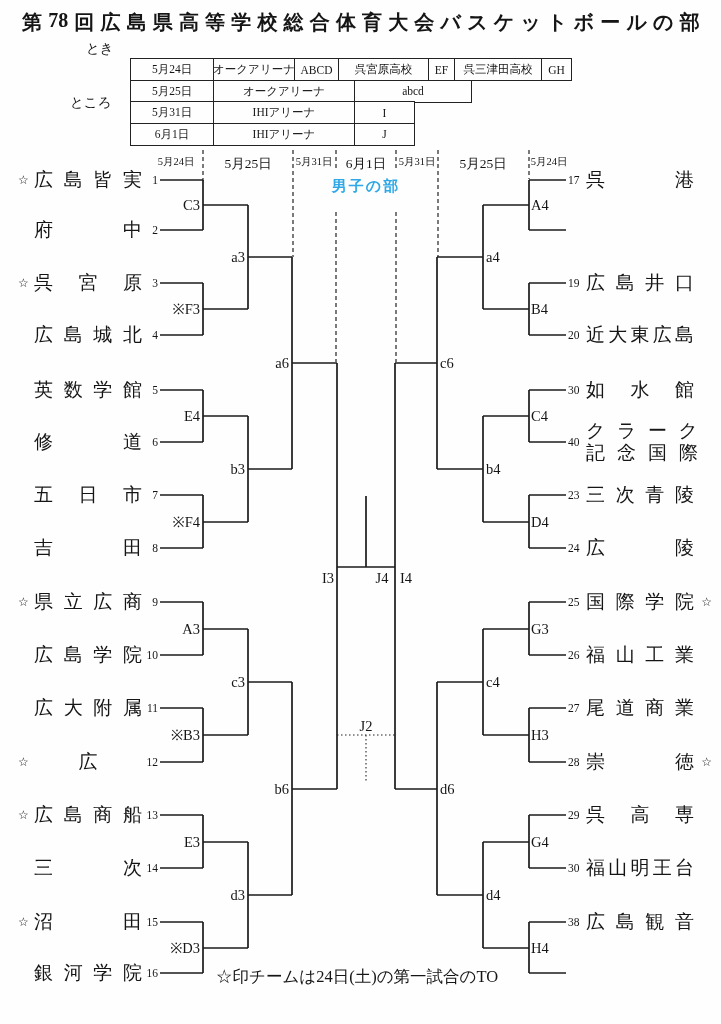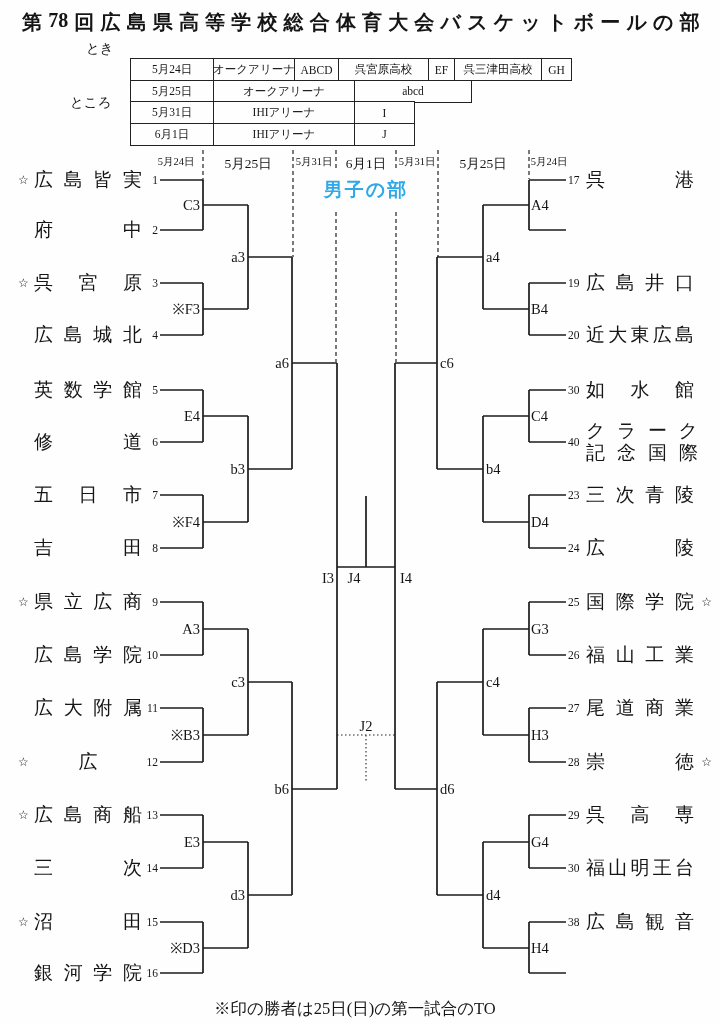--- a/index.html
+++ b/index.html
@@ -15,21 +15,21 @@
   .lbl{position:absolute;font-size:13.5px;}
   .sched{position:absolute;left:150px;top:39px;font-size:13.5px;white-space:nowrap;}
   .vrow{position:absolute;left:130px;display:flex;height:23px;border:1.5px solid #222;box-sizing:border-box;background:#fefefe;}
   .vcell{display:flex;align-items:center;justify-content:center;font-size:11.5px;white-space:nowrap;box-sizing:border-box;}
   .vcell+.vcell{border-left:1.5px solid #222;}
   
   .hdate{position:absolute;top:155px;transform:translateX(-50%);white-space:nowrap;}
   .hdate.sm{font-size:10.5px;}
   .hdate.lg{font-size:13.5px;}
   .section-title{position:absolute;left:366px;top:177px;transform:translateX(-50%);
-    font-family:"Liberation Sans","DejaVu Sans",sans-serif;font-weight:bold;font-size:19px;
+    font-family:"Liberation Sans","DejaVu Sans",sans-serif;font-weight:bold;font-size:15px;
     color:#2ea8e6;letter-spacing:2px;white-space:nowrap;}
   
   .team{position:absolute;height:26px;display:flex;align-items:center;}
   .team .star{width:16px;font-size:12px;flex:none;}
   .team .tname{flex:1;font-size:19px;min-width:0;}
   .team .tnum{font-size:11.5px;flex:none;}
   .team.left{left:18px;width:140px;}
   .team.left .tnum{width:14px;text-align:right;margin-left:2px;}
   .team.right{left:568px;width:144px;}
   .team.right .tnum{width:18px;text-align:left;}
@@ -39,21 +39,21 @@
   .tcol .jname{width:100%;font-size:19px;line-height:22px;}
   
   .mlabel{position:absolute;font-size:14.5px;height:18px;line-height:18px;white-space:nowrap;}
   .ml1{left:128px;width:72px;text-align:right;}
   .ml2{left:173px;width:72px;text-align:right;}
   .ml3{left:217px;width:72px;text-align:right;}
   .mr1{left:531px;}
   .mr2{left:486px;}
   .mr3{left:440px;}
   .mI3{left:262px;width:72px;text-align:right;}
-  .mJ4{left:320px;width:68px;text-align:center;}
+  .mJ4{left:348px;width:68px;text-align:center;}
   .mI4{left:400px;}
   .mJ2{left:332px;width:68px;text-align:center;}
   
   .fnote{position:absolute;font-size:16.5px;white-space:nowrap;}
 </style>
 </head>
 <body>
 
 <div class="page">
 
@@ -473,15 +473,15 @@
   <span class="mlabel mr2" style="top:673px">c4</span>
   <span class="mlabel mr2" style="top:886px">d4</span>
   <span class="mlabel mr3" style="top:354px">c6</span>
   <span class="mlabel mr3" style="top:780px">d6</span>
 
   <span class="mlabel mI3" style="top:569px">I3</span>
   <span class="mlabel mJ4" style="top:569px">J4</span>
   <span class="mlabel mI4" style="top:569px">I4</span>
   <span class="mlabel mJ2" style="top:717px">J2</span>
 
-  <div class="fnote" style="left:214px;top:998px">※印の勝者は25日(日)の第一試合のTO</div>
+  <div class="fnote" style="left:216px;top:966px">☆印チームは24日(土)の第一試合のTO</div>
 
 </div>
 
 </body></html>

